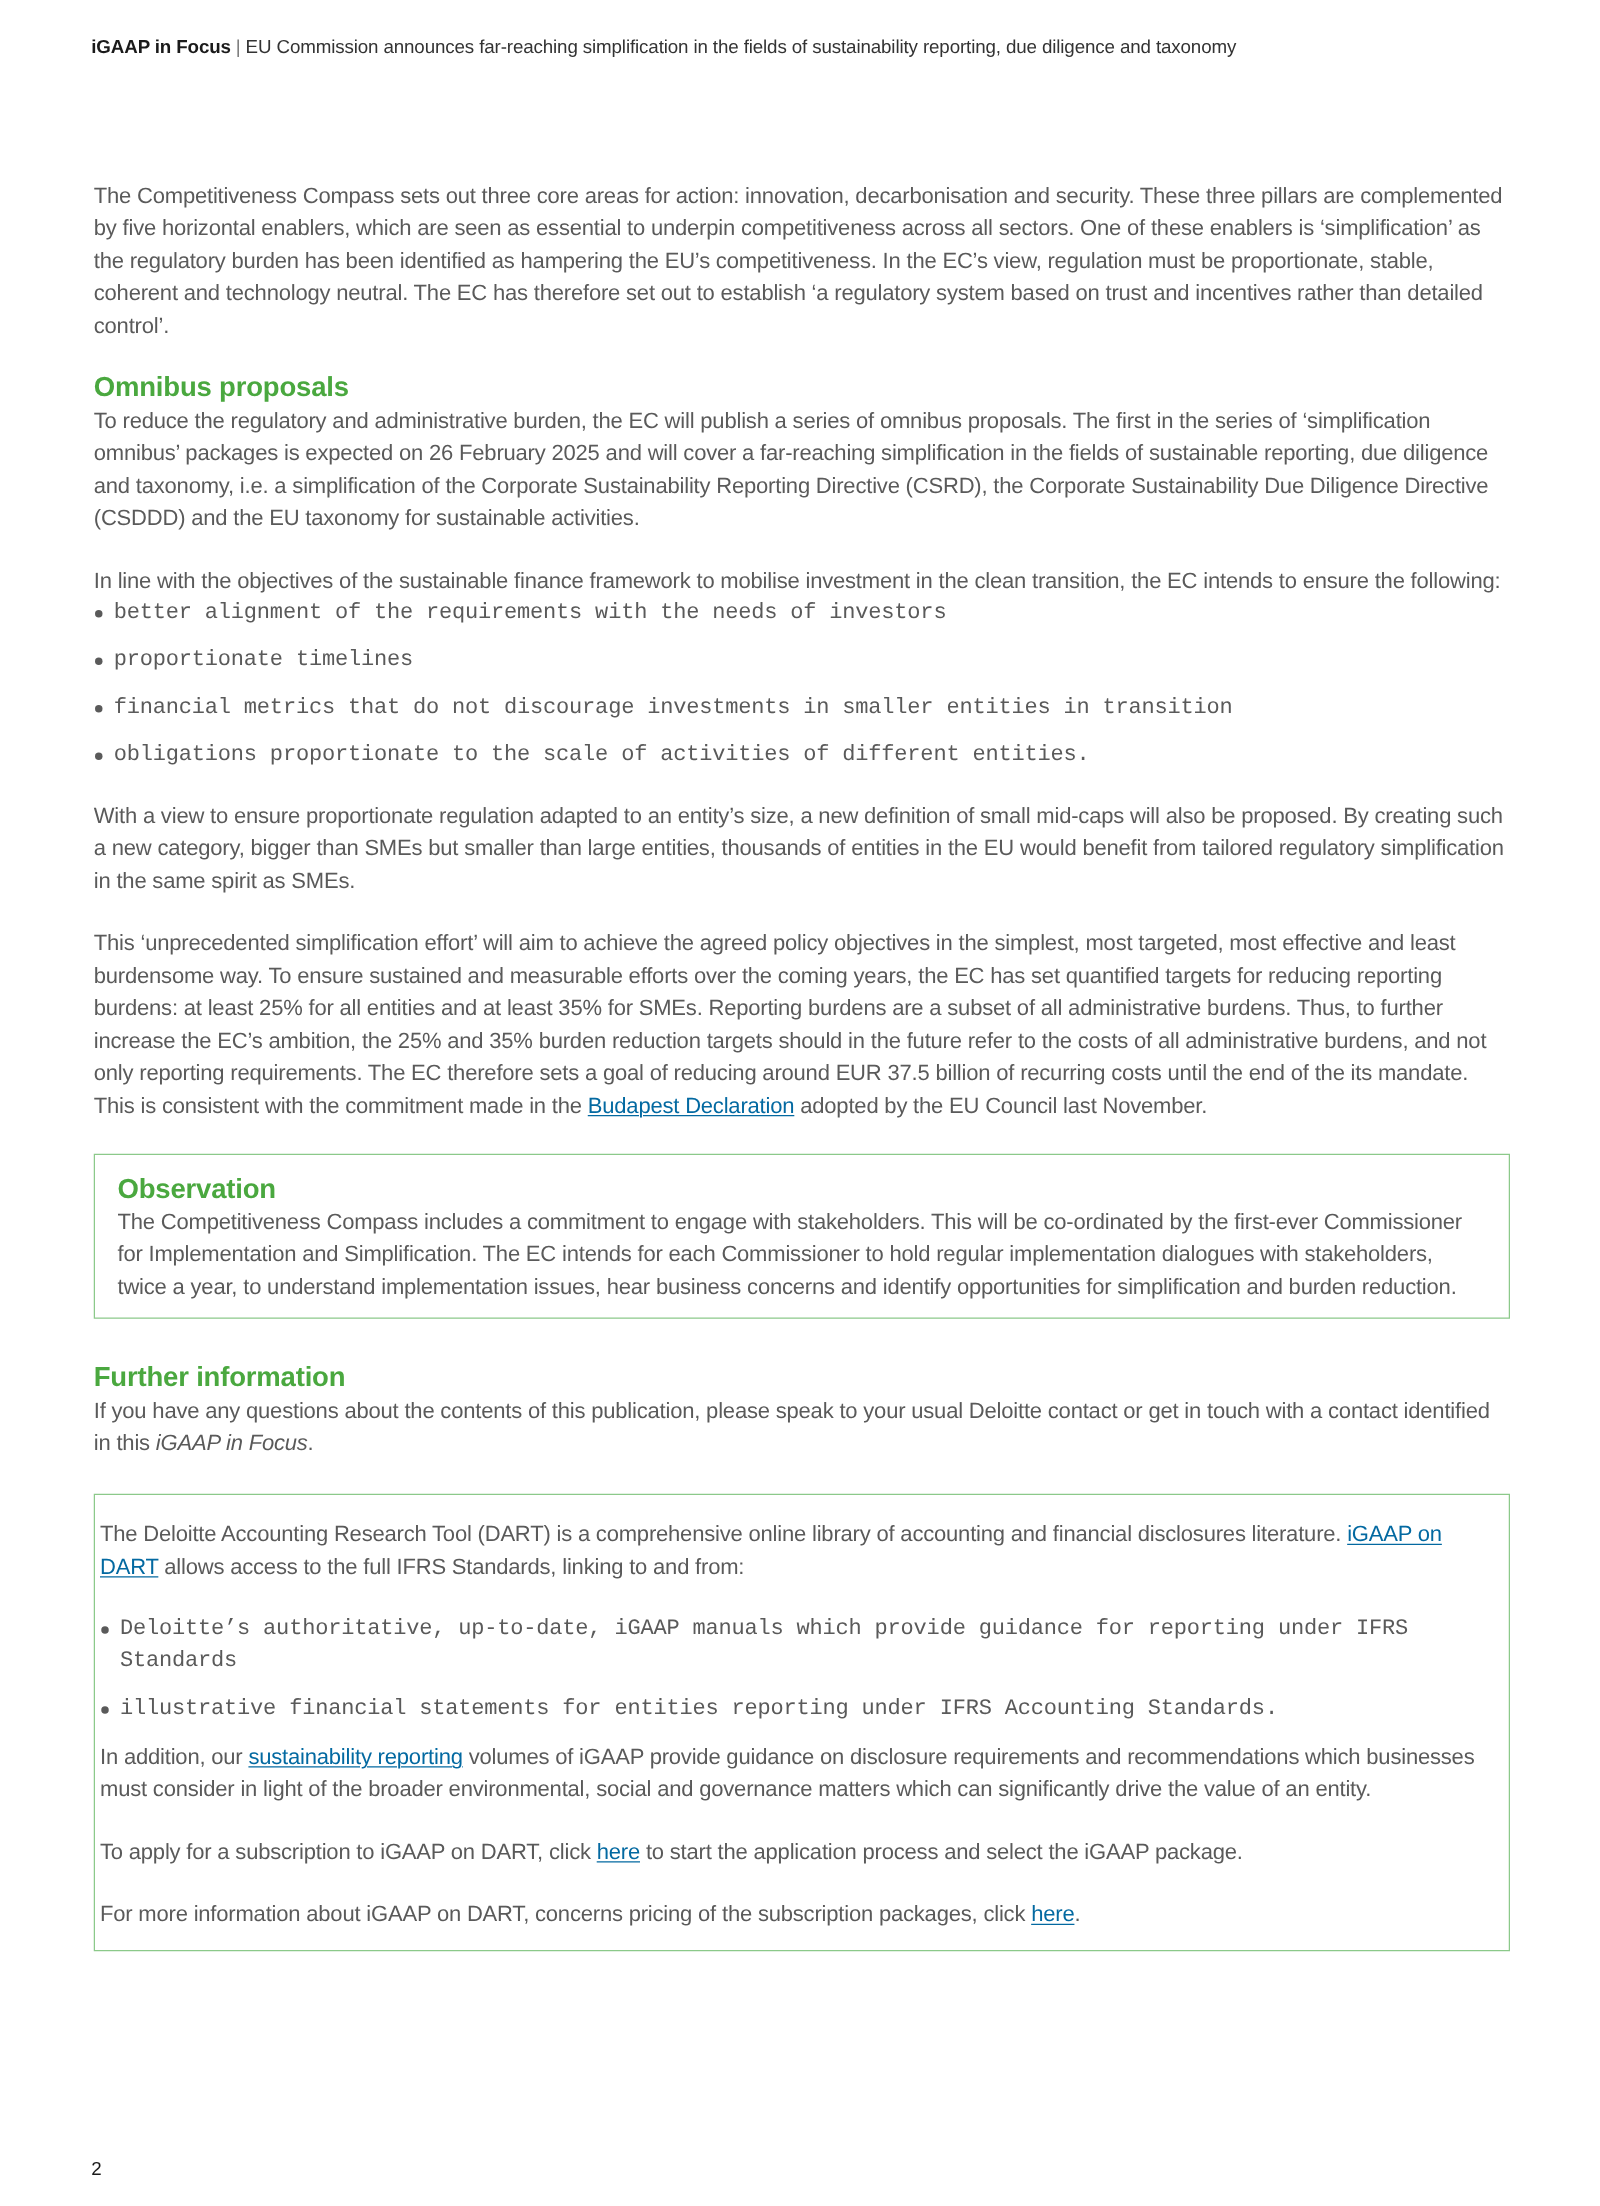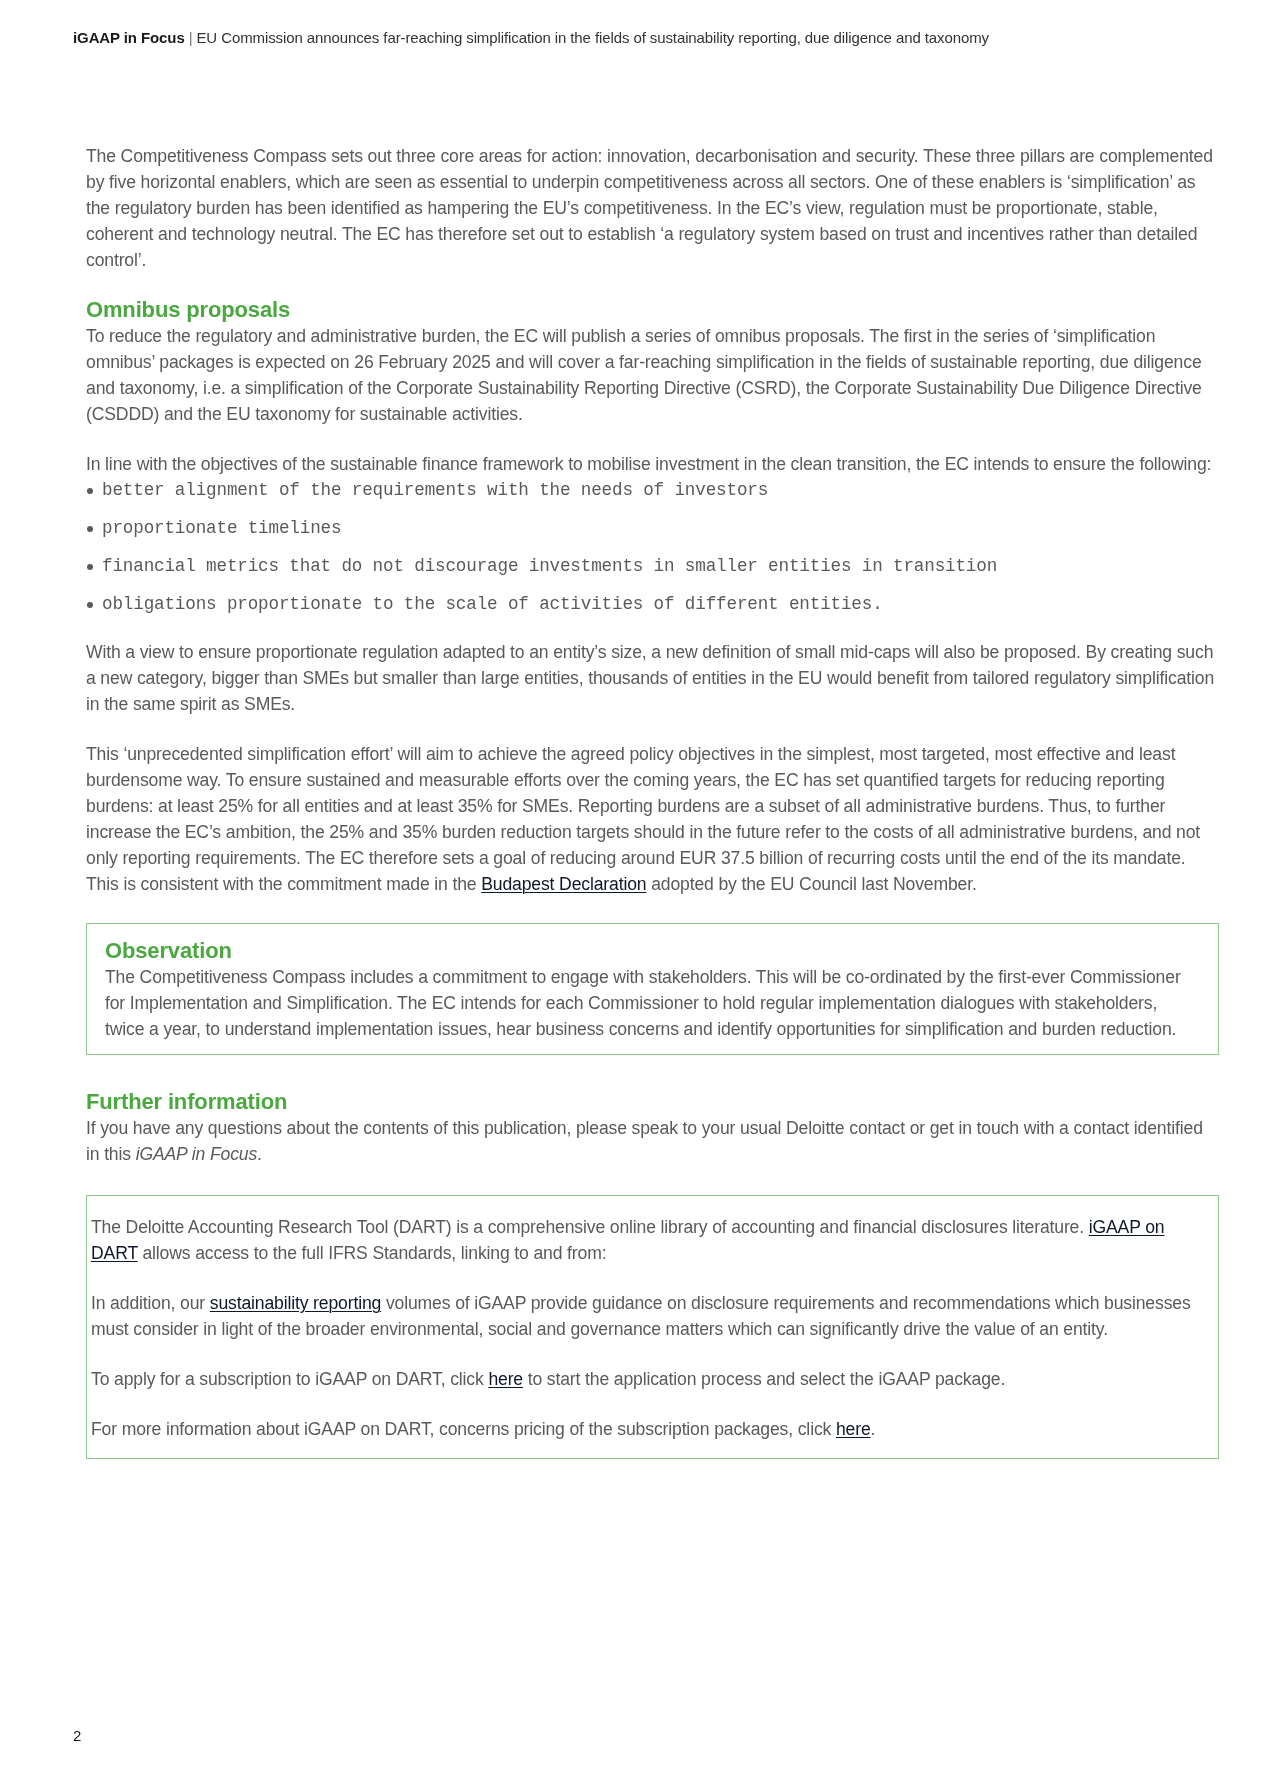--- a/index.html
+++ b/index.html
@@ -24,21 +24,21 @@
       font-size: 15px;
       color: #333333;
       white-space: nowrap;
       letter-spacing: -0.1px;
     }
     .running-header .brand { font-weight: bold; color: #1a1a1a; }
     .running-header .sep { color: #777777; margin: 0 4px; }
     .content {
       position: absolute;
       top: 143px;
-      left: 13px;
+      left: 2px;
       width: 1133px;
       font-size: 17.6px;
       line-height: 26px;
       letter-spacing: -0.15px;
     }
     p { margin: 0 0 24px 0; }
     h2 {
       margin: 0;
       font-size: 22px;
       line-height: 26px;
@@ -48,21 +48,21 @@
     ul.bullets { list-style: none; margin: -24px 0 22px 0; padding: 0; }
     ul.bullets li { position: relative; padding-left: 16px; margin: 0 0 12px 0; font-family: Liberation Mono, monospace; }
     ul.bullets li::before {
       content: "";
       position: absolute;
       left: 1px; top: 11px;
       width: 6px; height: 6px;
       border-radius: 50%;
       background: #5a5a5a;
     }
-    a.link { color: #0f172a; text-decoration: underline; text-decoration-thickness: 1px; text-underline-offset: 2px; }
+    a.link { color: #0369a1; text-decoration: underline; text-decoration-thickness: 1px; text-underline-offset: 2px; }
     .box {
       border: 1.5px solid #8cc98a;
       padding: 14px 18px 12px 18px;
       margin: 0 0 30px 0;
     }
     .box p { margin: 0; }
     .box.dart { padding: 18px 18px 12px 4px; }
     .box.dart p { margin: 0 0 24px 0; }
     .box.dart p.last { margin: 0 0 4px 0; }
     .box.dart ul.bullets { margin: 0 0 10px 0; }
@@ -108,20 +108,24 @@
       <p>The Competitiveness Compass includes a commitment to engage with stakeholders. This will be co-ordinated by the first-ever Commissioner for Implementation and Simplification. The EC intends for each Commissioner to hold regular implementation dialogues with stakeholders, twice a year, to understand implementation issues, hear business concerns and identify opportunities for simplification and burden reduction.</p>
     </div>
 
     <section>
       <h2>Further information</h2>
       <p style="margin-bottom:28px;"><span>If you have any questions about the contents of this publication, please speak to your usual Deloitte contact or get in touch with a contact identified in this </span><em>iGAAP in Focus</em><span>.</span></p>
     </section>
 
     <div class="box dart">
       <p><span>The Deloitte Accounting Research Tool (DART) is a comprehensive online library of accounting and financial disclosures literature. </span><a class="link" href="#">iGAAP on DART</a><span> allows access to the full IFRS Standards, linking to and from:</span></p>
+      <ul class="bullets">
+        <li>Deloitte’s authoritative, up-to-date, iGAAP manuals which provide guidance for reporting under IFRS Standards</li>
+        <li>illustrative financial statements for entities reporting under IFRS Accounting Standards.</li>
+      </ul>
       <p><span>In addition, our </span><a class="link" href="#">sustainability reporting</a><span> volumes of iGAAP provide guidance on disclosure requirements and recommendations which businesses must consider in light of the broader environmental, social and governance matters which can significantly drive the value of an entity.</span></p>
       <p><span>To apply for a subscription to iGAAP on DART, click </span><a class="link" href="#">here</a><span> to start the application process and select the iGAAP package.</span></p>
       <p class="last"><span>For more information about iGAAP on DART, concerns pricing of the subscription packages, click </span><a class="link" href="#">here</a><span>.</span></p>
     </div>
 
   </div>
 
   <div class="page-number">2</div>
 </div>
 

